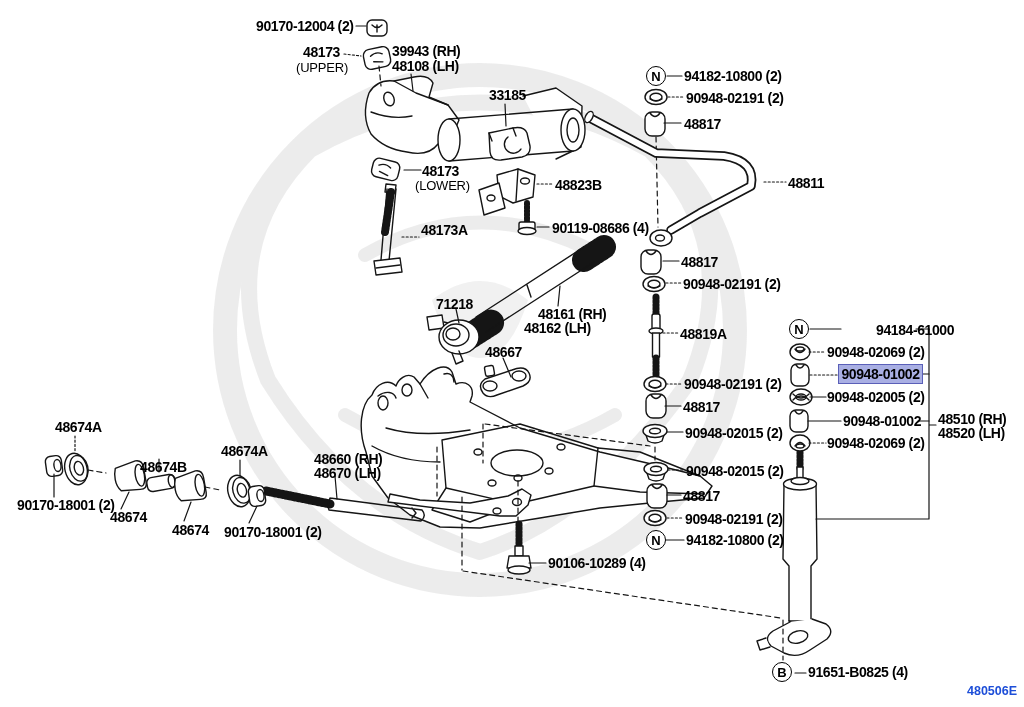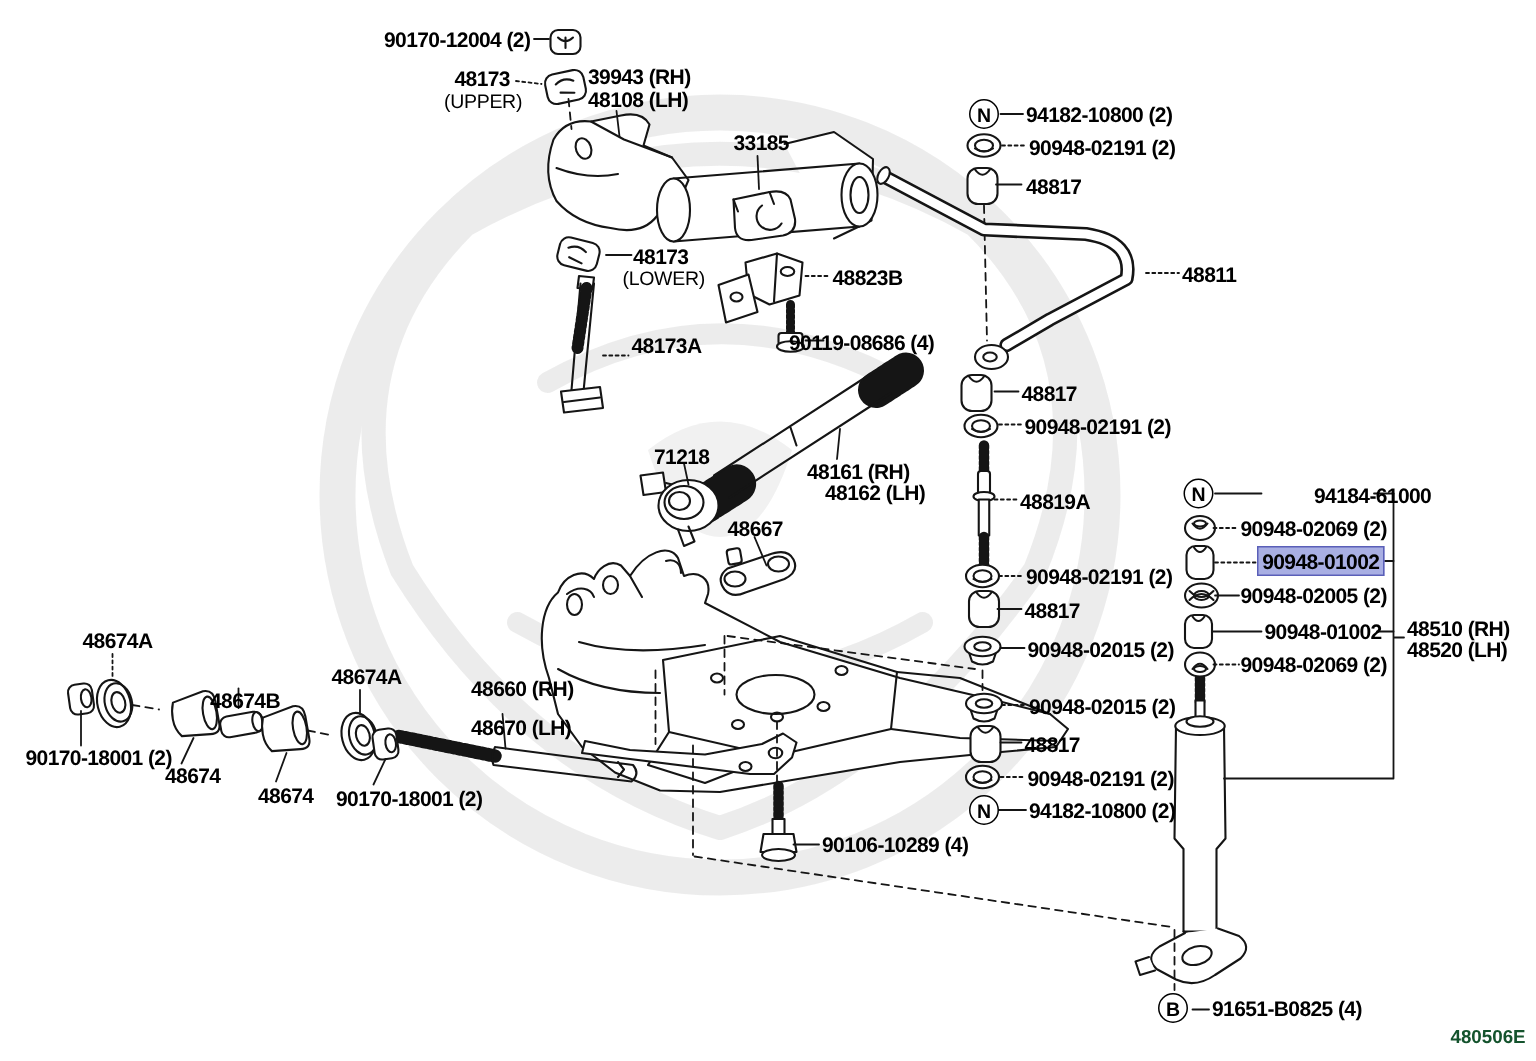--- a/index.html
+++ b/index.html
@@ -10,21 +10,21 @@
        letter-spacing:-0.4px;white-space:nowrap;}
   .sub{position:absolute;font:400 13px/14px "Liberation Sans",sans-serif;color:#000;
        letter-spacing:-0.2px;white-space:nowrap;}
   .badge{position:absolute;width:20px;height:20px;border:1.8px solid #000;border-radius:50%;
          background:#fff;display:flex;align-items:center;justify-content:center;
          font:700 13px "Liberation Sans",sans-serif;color:#000;box-sizing:border-box;}
   .hl{position:absolute;width:85px;height:20px;background:var(--hl-bg,#a9afe3);
       border:1.5px solid var(--hl-border,#5a5fb8);display:flex;align-items:center;
       justify-content:center;font:700 14px "Liberation Sans",sans-serif;color:#000;
       letter-spacing:-0.4px;box-sizing:border-box;}
-  .code{position:absolute;font:700 12.5px "Liberation Sans",sans-serif;color:#14532d;}
+  .code{position:absolute;font:700 12.5px "Liberation Sans",sans-serif;color:#1d4ed8;}
 </style>
 </head>
 <body>
 
 <div class="stage">
 
 <svg width="1024" height="707" viewBox="0 0 1024 707" fill="none" stroke="#151515" stroke-width="1.4" stroke-linecap="round" stroke-linejoin="round">
 
   <g stroke="#ebebeb" opacity="0.9">
     <circle cx="480" cy="330" r="255" stroke-width="24"></circle>
@@ -314,24 +314,24 @@
 <div class="lbl" style="left:256px;top:19px">90170-12004 (2)</div>
 <div class="lbl" style="left:303px;top:45px">48173</div>
 <div class="sub" style="left:296px;top:61px">(UPPER)</div>
 <div class="lbl" style="left:392px;top:44px">39943 (RH)</div>
 <div class="lbl" style="left:392px;top:59px">48108 (LH)</div>
 <div class="lbl" style="left:489px;top:88px">33185</div>
 <div class="lbl" style="left:422px;top:164px">48173</div>
 <div class="sub" style="left:415px;top:179px">(LOWER)</div>
 <div class="lbl" style="left:421px;top:223px">48173A</div>
 <div class="lbl" style="left:555px;top:178px">48823B</div>
-<div class="lbl" style="left:526px;top:221px">90119-08686 (4)</div>
+<div class="lbl" style="left:552px;top:221px">90119-08686 (4)</div>
 <div class="lbl" style="left:436px;top:297px">71218</div>
 <div class="lbl" style="left:538px;top:307px">48161 (RH)</div>
-<div class="lbl" style="left:550px;top:321px">48162 (LH)</div>
+<div class="lbl" style="left:524px;top:321px">48162 (LH)</div>
 <div class="lbl" style="left:485px;top:345px">48667</div>
 
 <div class="badge" style="left:646px;top:66px">
       <span>N</span>
     </div>
 <div class="lbl" style="left:684px;top:69px">94182-10800 (2)</div>
 <div class="lbl" style="left:686px;top:91px">90948-02191 (2)</div>
 <div class="lbl" style="left:684px;top:117px">48817</div>
 <div class="lbl" style="left:788px;top:176px">48811</div>
 <div class="lbl" style="left:681px;top:255px">48817</div>
@@ -361,21 +361,21 @@
 <div class="lbl" style="left:938px;top:426px">48520 (LH)</div>
 
 <div class="lbl" style="left:55px;top:420px">48674A</div>
 <div class="lbl" style="left:140px;top:460px">48674B</div>
 <div class="lbl" style="left:221px;top:444px">48674A</div>
 <div class="lbl" style="left:17px;top:498px">90170-18001 (2)</div>
 <div class="lbl" style="left:110px;top:510px">48674</div>
 <div class="lbl" style="left:172px;top:523px">48674</div>
 <div class="lbl" style="left:224px;top:525px">90170-18001 (2)</div>
 <div class="lbl" style="left:314px;top:452px">48660 (RH)</div>
-<div class="lbl" style="left:314px;top:478px">48670 (LH)</div>
+<div class="lbl" style="left:314px;top:466px">48670 (LH)</div>
 <div class="lbl" style="left:548px;top:556px">90106-10289 (4)</div>
 
 <div class="badge" style="left:772px;top:662px">
       <span>B</span>
     </div>
 <div class="lbl" style="left:808px;top:665px">91651-B0825 (4)</div>
 
 <div class="code" style="left:967px;top:684px">480506E</div>
 
 </div>

